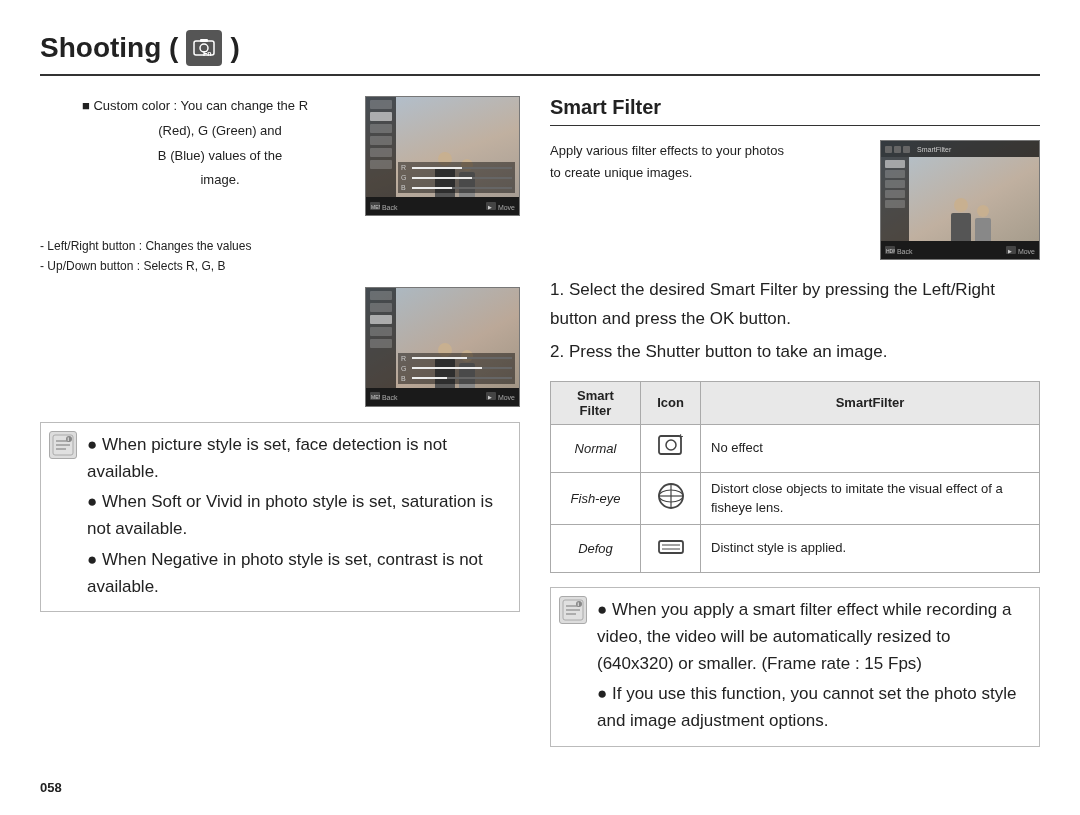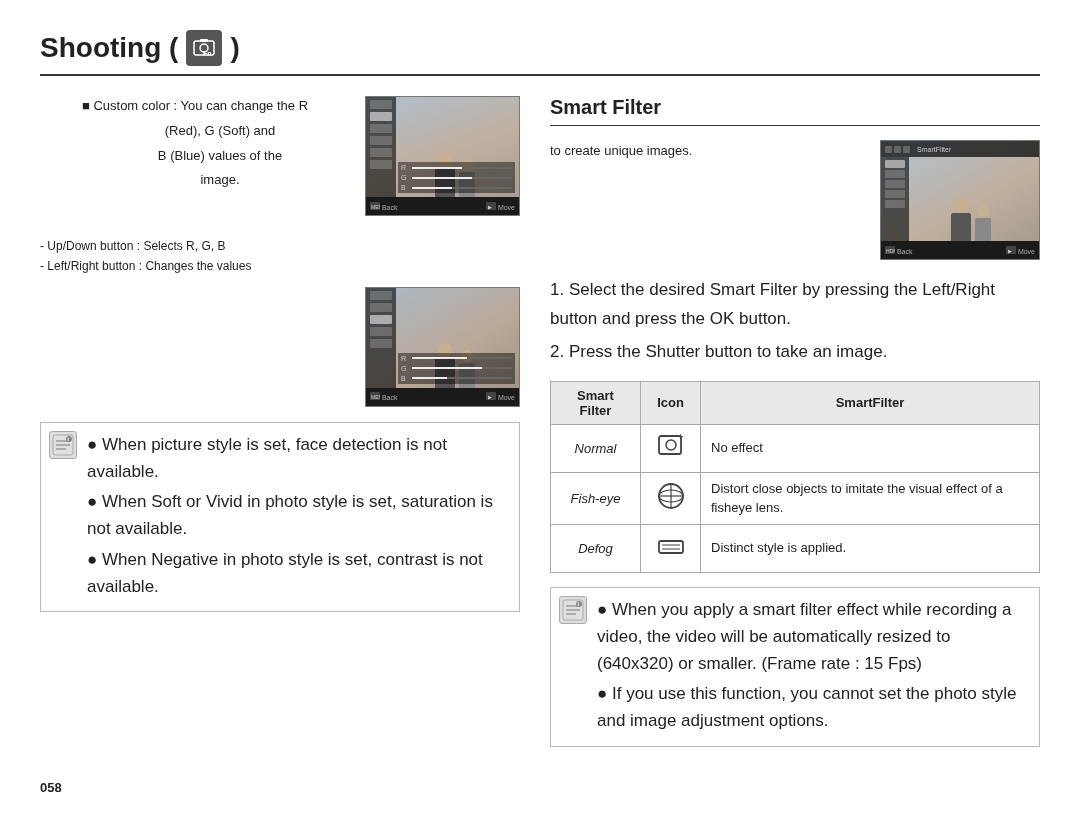--- a/index.html
+++ b/index.html
@@ -411,21 +411,21 @@
     </div>
   </div>
 
   <div class="content">
 
     <div class="left-col">
 
       <div class="custom-color-section">
         <div class="custom-color-text">
           <p>■ Custom color : You can change the R</p>
-          <p style="padding-left:50px;">(Red), G (Soft) and</p>
+          <p style="padding-left:50px;">(Red), G (Green) and</p>
           <p style="padding-left:50px;">B (Blue) values of the</p>
           <p style="padding-left:50px;">image.</p>
         </div>
 
         <div class="cam-screen">
           <div class="cam-photo-bg"></div>
           <div class="couple-figure">
             <div class="person">
               <div class="person-head"></div>
               <div class="person-body" style="height:30px;"></div>
@@ -476,22 +476,22 @@
                   <rect x="0" y="0" width="10" height="8" rx="1" fill="#444"></rect>
                   <text x="2" y="6.5" font-size="5" fill="#ccc">▶</text>
                 </svg>
               Move
             </span>
           </div>
         </div>
       </div>
 
       <div class="up-down-text">
+        <p>- Left/Right button : Changes the values</p>
         <p>- Up/Down button : Selects R, G, B</p>
-        <p>- Left/Right button : Changes the values</p>
       </div>
 
       <div class="second-camera-row">
         <div class="cam-screen">
           <div class="cam-photo-bg" style="background: linear-gradient(150deg, #aabbc8 0%, #bba898 55%, #9a9080 100%);"></div>
           <div class="couple-figure">
             <div class="person">
               <div class="person-head"></div>
               <div class="person-body" style="height:30px;"></div>
             </div>
@@ -564,20 +564,21 @@
         </div>
       </div>
     </div>
 
     <div class="right-col">
 
       <div class="smart-filter-title">Smart Filter</div>
 
       <div class="smart-filter-intro">
         <div class="intro-text">
+          <p>Apply various filter effects to your photos</p>
           <p>to create unique images.</p>
         </div>
 
         <div class="sf-cam">
           <div class="sf-cam-photo"></div>
           <div class="couple-figure" style="left:32px; bottom:18px;">
             <div class="person">
               <div class="person-head"></div>
               <div class="person-body" style="height:28px;"></div>
             </div>

